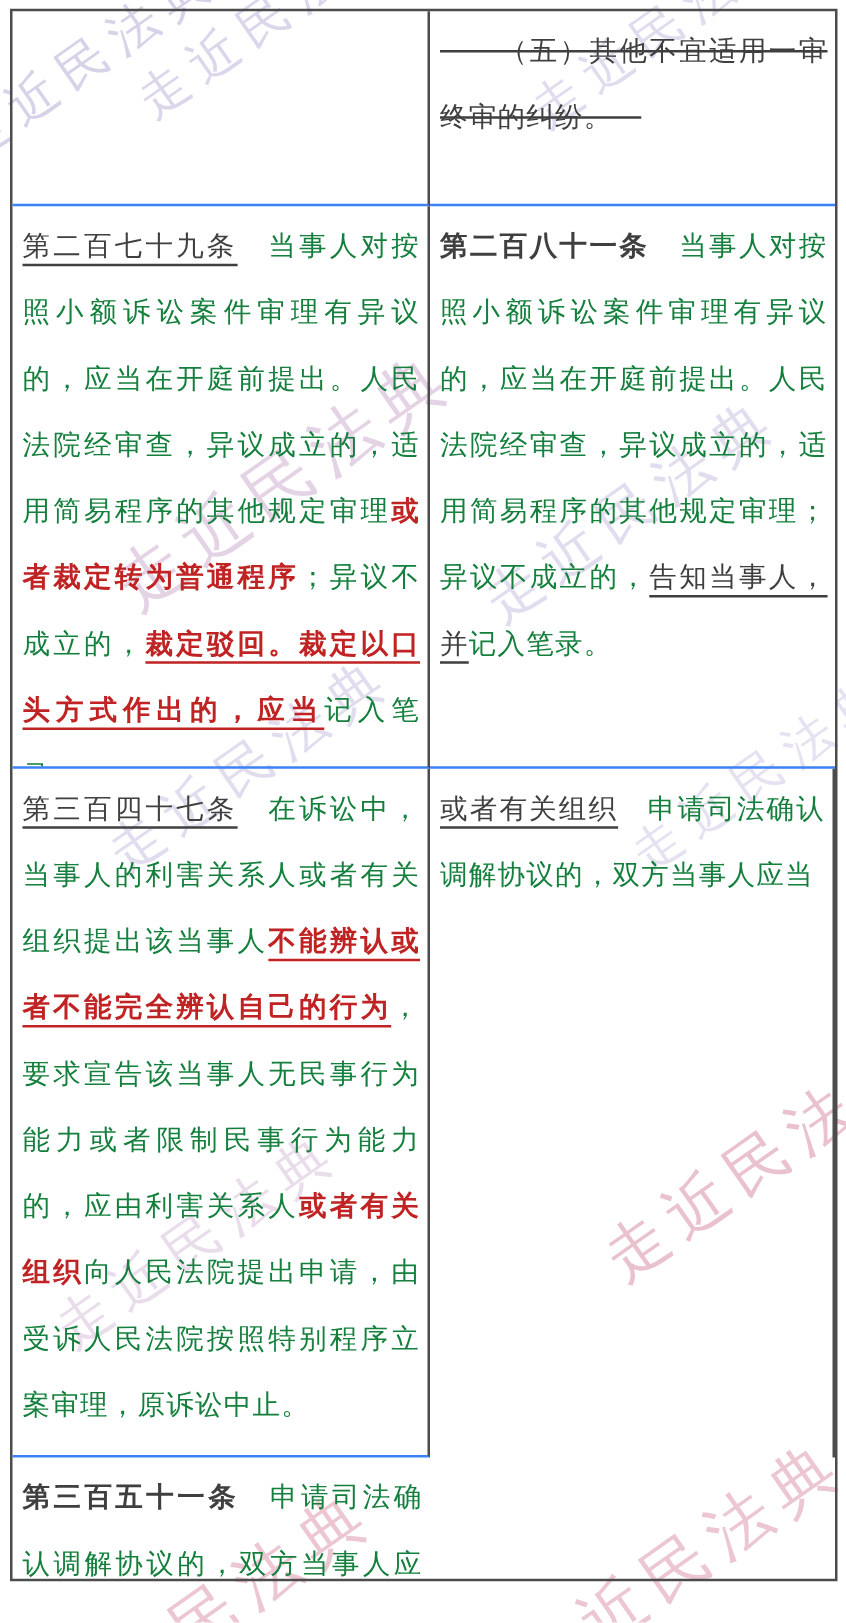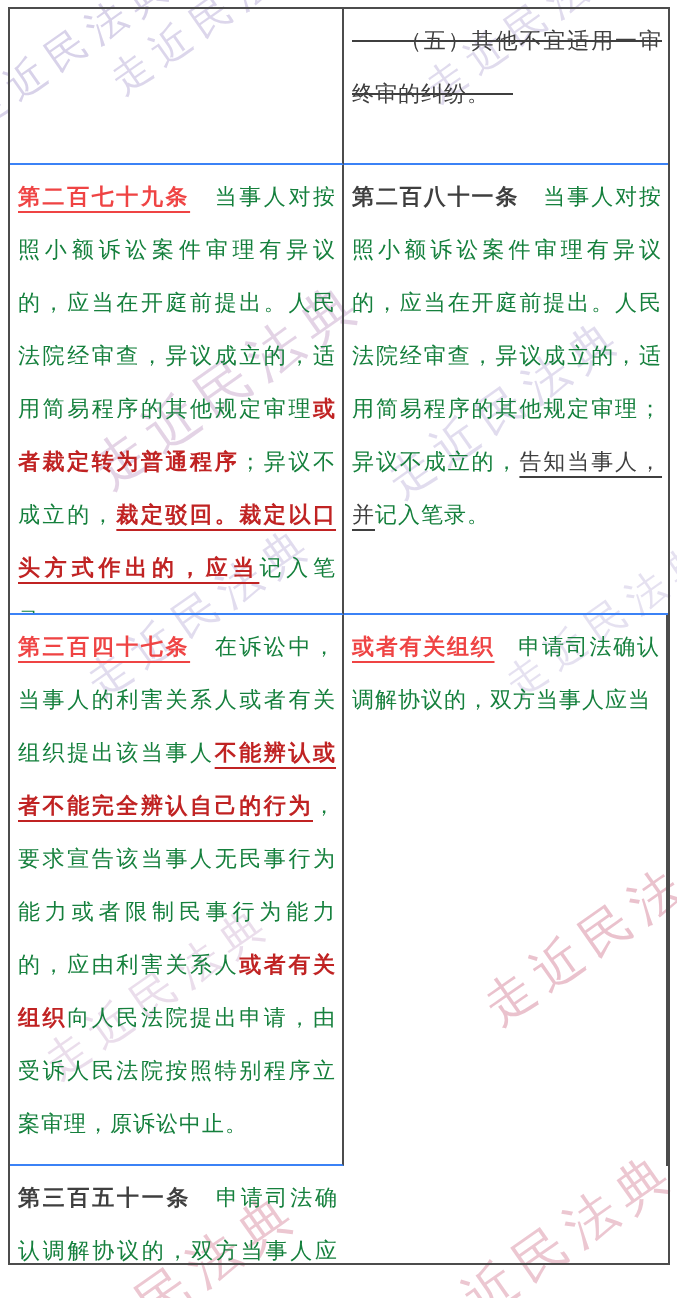--- a/index.html
+++ b/index.html
@@ -38,21 +38,21 @@
     letter-spacing:1px;
     color:#3f3f3f;
     text-align:justify;
     overflow:hidden;
   }
   .cell.col-left{border-right:2px solid #4c4c4c;}
   .cell.row-mid{border-bottom:2px solid #3b82f6;}
   .run{text-decoration-thickness:2px;text-underline-offset:7px;}
   .run.plain{color:#15803d;}
   .run.gap{color:#3f3f3f;}
-  .run.article-red{color:#ef4444;font-weight:bold;text-decoration:underline;}
+  .run.article-red{color:#404040;font-weight:normal;text-decoration:underline;}
   .run.article-black{color:#3f3f3f;font-weight:bold;}
   .run.red-bold{color:#c02323;font-weight:bold;}
   .run.red-bold-underline{color:#c02323;font-weight:bold;text-decoration:underline;}
   .run.black-underline{color:#3f3f3f;text-decoration:underline;}
   .run.strike{color:#3f3f3f;text-decoration:line-through;text-decoration-thickness:2px;}
 </style>
 </head>
 <body>
 
 <div class="wm-layer">

